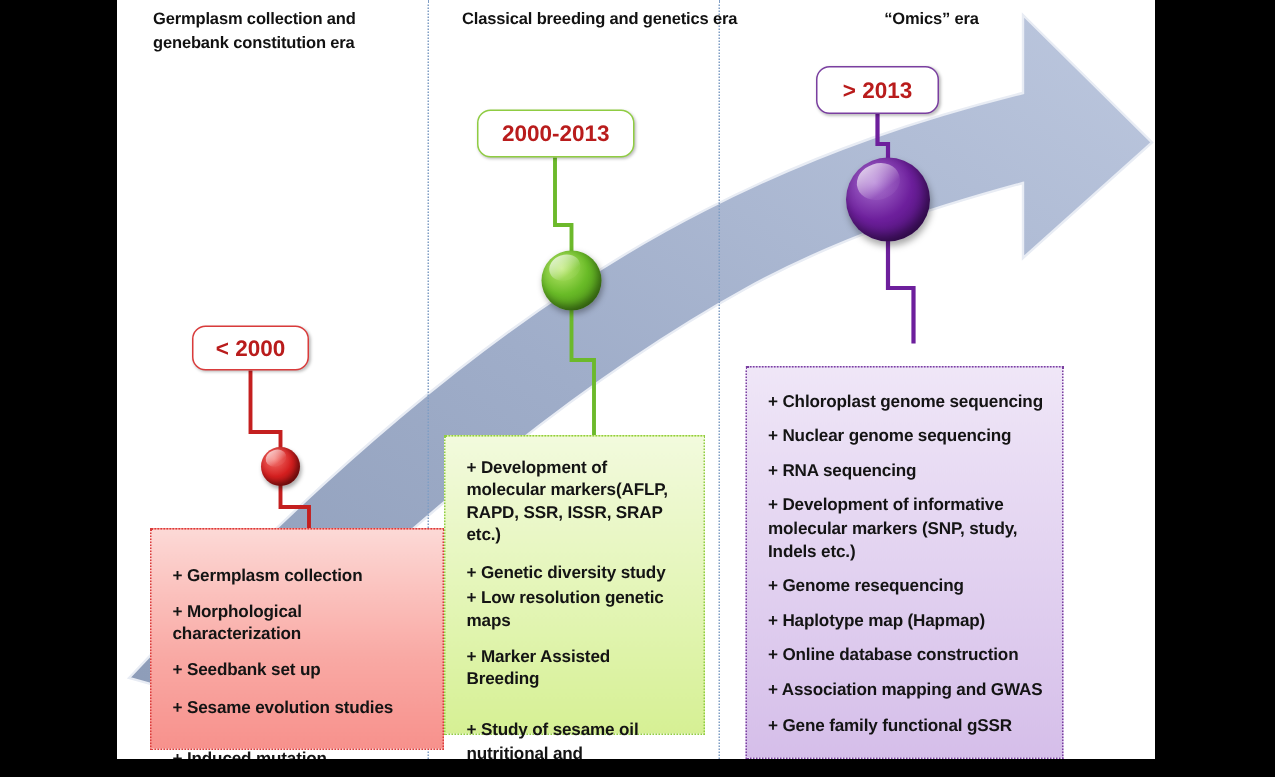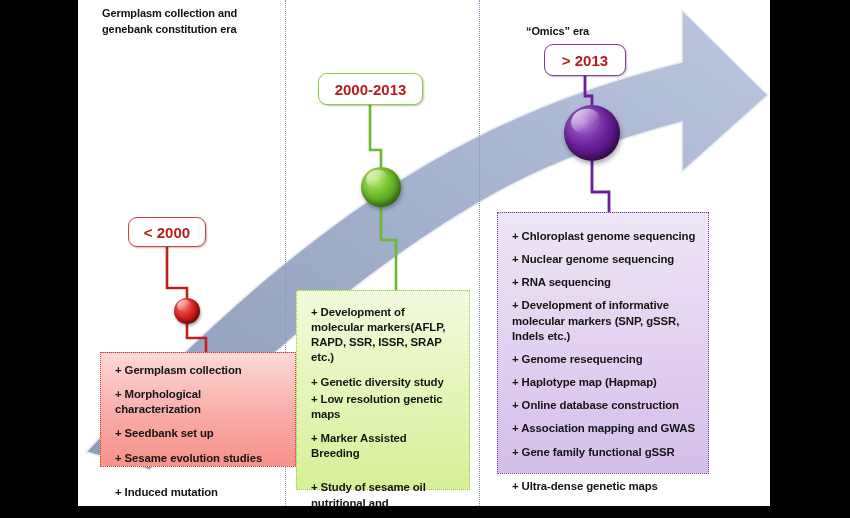--- a/index.html
+++ b/index.html
@@ -35,21 +35,21 @@
   .era-header {
     position: absolute;
     font-weight: bold;
     font-size: 11px;
     line-height: 1.42;
     color: #111111;
     letter-spacing: -0.1px;
   }
   #era-header-0 { left: 24px;  top: 6px;  width: 185px; }
   #era-header-1 { left: 230px; top: 6px;  width: 190px; }
-  #era-header-2 { left: 448px; top: 24px;  width: 190px; text-align: left;}
+  #era-header-2 { left: 448px; top: 6px;  width: 190px; text-align: center;}
 
   
   .divider {
     position: absolute;
     top: 0; width: 0px; height: 506px;
     border-left: 1.4px dotted #7f9dc4;
   }
   #divider-1 { left: 207px; }
   #divider-2 { left: 401px; }
 
@@ -125,32 +125,32 @@
     font-weight: bold;
     color: #141414;
     line-height: 1.33;
     margin-bottom: 9px;
     letter-spacing: -0.1px;
   }
   .content-box .line:last-child { margin-bottom: 0; margin-top: 19px; }
   .content-box .line.tight { margin-bottom: 2px; }
 
   #content-box-0 {
-    left: 22px; top: 352px; width: 196px; height: 115px;
+    left: 22px; top: 352px; width: 196px; height: 148px;
     background: linear-gradient(to bottom, #fcd9d6 0%, #f9a9a4 58%, #f7918c 100%);
     border: 1.6px dotted #d93b3b;
-    padding-top: 10px;
+    padding-top: 24px;
   }
   #content-box-1 {
     left: 218px; top: 290px; width: 174px; height: 200px;
     background: linear-gradient(to bottom, #f2fadd 0%, #e3f5b6 55%, #d6f094 100%);
     border: 1.6px dotted #8fcc42;
   }
   #content-box-2 {
-    left: 419px; top: 212px; width: 212px; height: 262px;
+    left: 419px; top: 244px; width: 212px; height: 262px;
     background: linear-gradient(to bottom, #efe6f7 0%, #e2d2f0 50%, #d5bee9 100%);
     border: 1.6px dotted #7a3fa0;
     padding-top: 16px;
   }
   #content-box-2 .line { margin-bottom: 8px; }
 </style>
 </head>
 <body>
 
 <div id="root">
@@ -173,20 +173,21 @@
                L 604 122
                C 545 138, 482 158, 420 192
                C 300 258, 176 366, 72 470
                Z" fill="url(#arrowGrad)" stroke="#e8ecf4" stroke-width="1.6"></path>
     </svg>
 
     <div class="divider" id="divider-1"></div>
     <div class="divider" id="divider-2"></div>
 
     <div class="era-header" id="era-header-0">Germplasm collection and genebank constitution era</div>
+    <div class="era-header" id="era-header-1">Classical breeding and genetics era</div>
     <div class="era-header" id="era-header-2">“Omics” era</div>
 
     <svg id="connector-layer" viewBox="0 0 692 506" preserveAspectRatio="none">
 
       <polyline points="89,247 89,288 109,288 109,300" fill="none" stroke="#c41f1f" stroke-width="2.6"></polyline>
       <polyline points="109,322 109,338 128,338 128,353" fill="none" stroke="#c41f1f" stroke-width="2.6"></polyline>
 
       <polyline points="292,105 292,150 303,150 303,170" fill="none" stroke="#6cb92b" stroke-width="2.6"></polyline>
       <polyline points="303,205 303,240 318,240 318,291" fill="none" stroke="#6cb92b" stroke-width="2.6"></polyline>
 
@@ -221,21 +222,21 @@
       <div class="line tight">+ Genetic diversity study</div>
       <div class="line">+ Low resolution genetic maps</div>
       <div class="line">+ Marker Assisted Breeding</div>
       <div class="line">+ Study of sesame oil nutritional and pharmaceutical properties</div>
     </div>
 
     <div class="content-box" id="content-box-2">
       <div class="line">+ Chloroplast genome sequencing</div>
       <div class="line">+ Nuclear genome sequencing</div>
       <div class="line">+ RNA sequencing</div>
-      <div class="line">+ Development of informative molecular markers (SNP, gSSR, Indels etc.)</div>
+      <div class="line">+ Development of informative molecular markers (SNP, study, Indels etc.)</div>
       <div class="line">+ Genome resequencing</div>
       <div class="line">+ Haplotype map (Hapmap)</div>
       <div class="line">+ Online database construction</div>
       <div class="line">+ Association mapping and GWAS</div>
       <div class="line">+ Gene family functional gSSR</div>
       <div class="line">+ Ultra-dense genetic maps</div>
 
     </div>
 
   </div>

